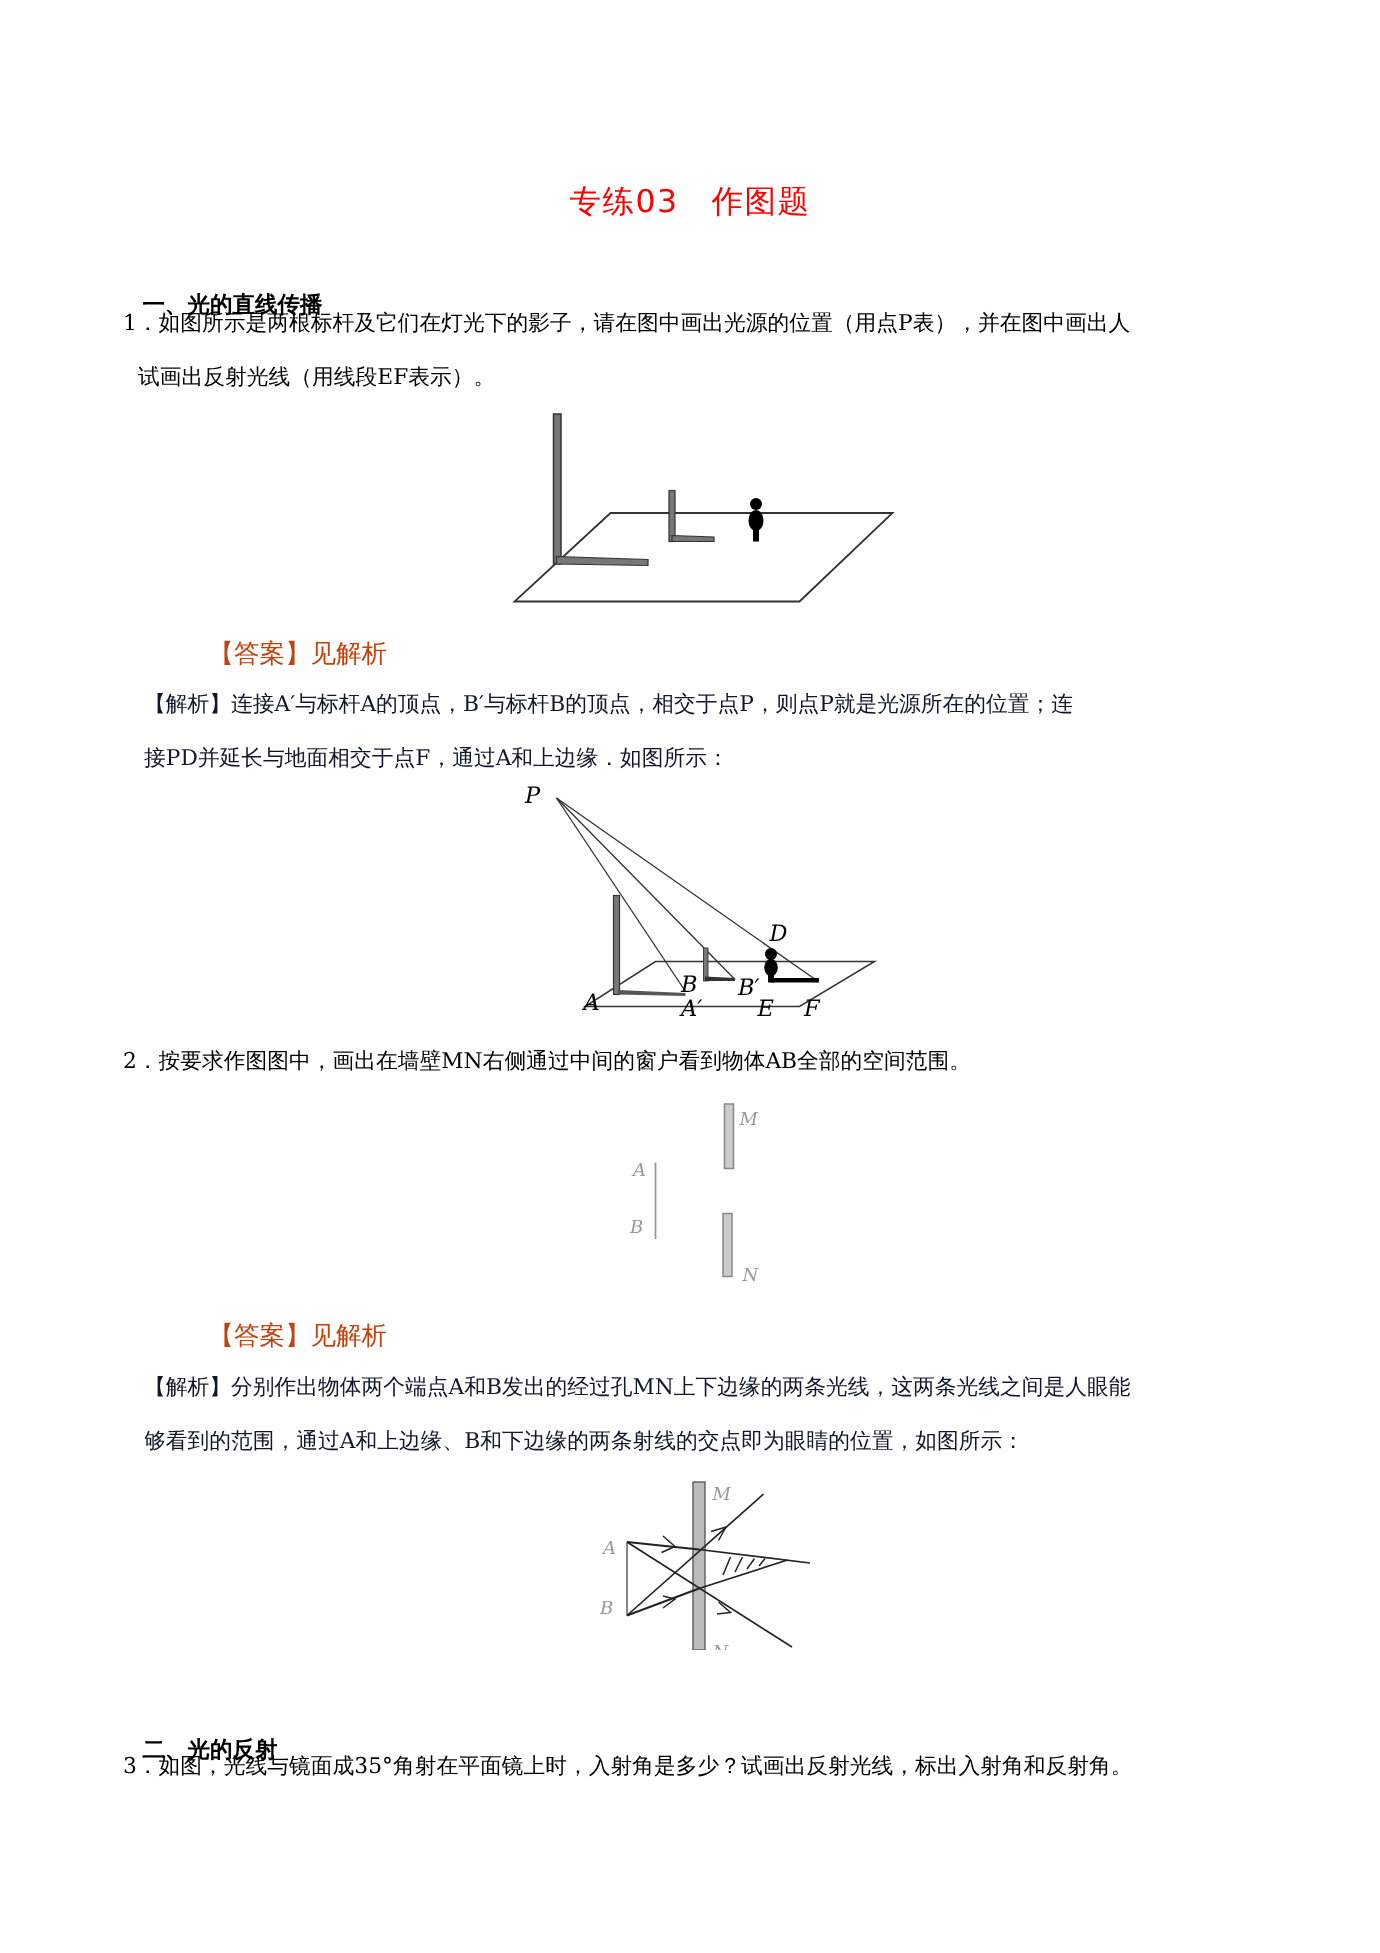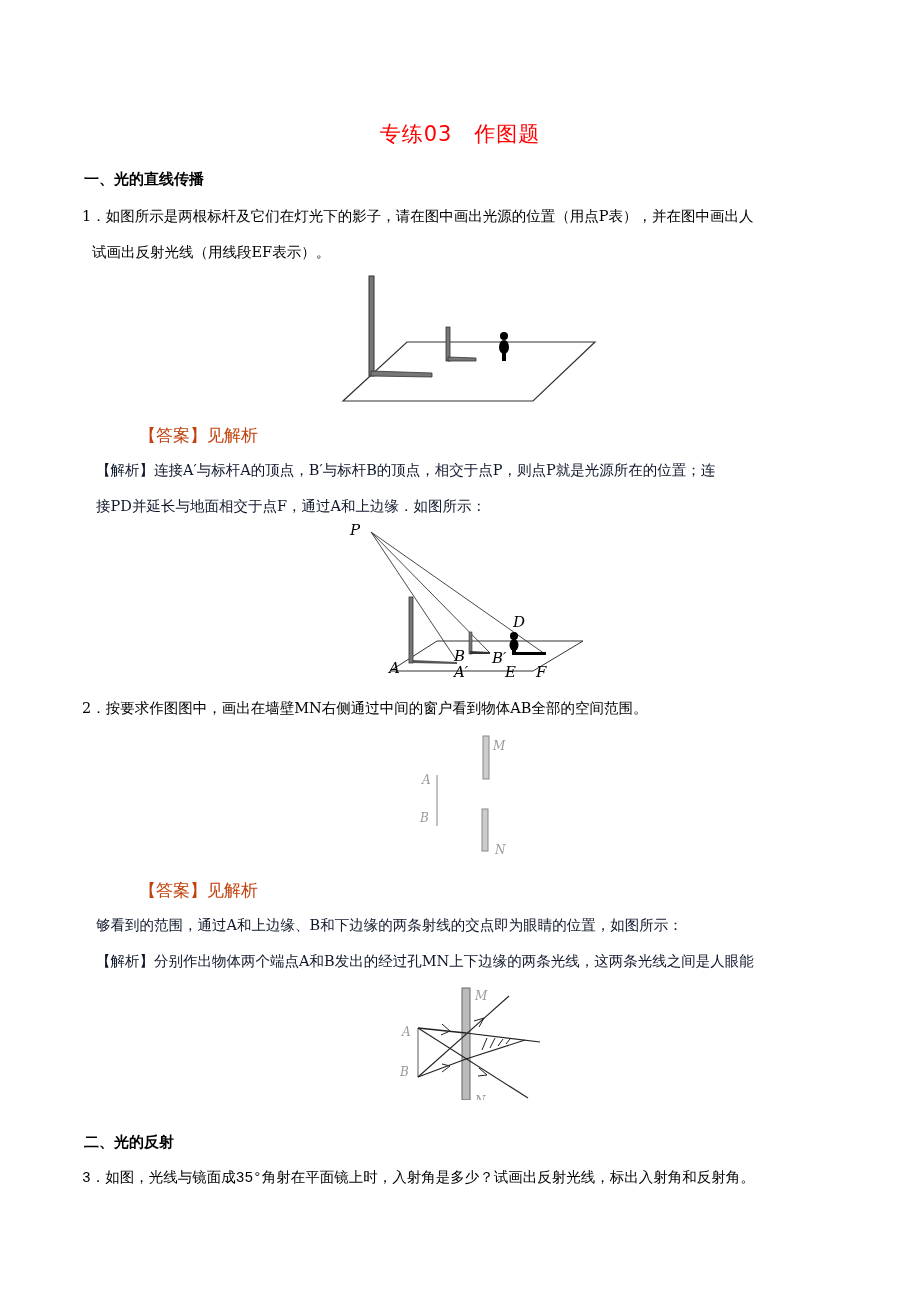--- a/index.html
+++ b/index.html
@@ -3,22 +3,22 @@
 <meta charset="utf-8">
 <style>
   html, body { margin: 0; padding: 0; background: #ffffff; }
   body { width: 920px; height: 1302px; position: relative; overflow: hidden;
          font-family: "DejaVu Serif", "Liberation Serif", serif; color: #000; }
   .abs { position: absolute; }
   .title { left: 0; width: 920px; top: 120px; text-align: center; font-size: 21px;
            font-weight: normal; color: #ff0000; letter-spacing: 1px;
            font-family: "DejaVu Sans", "Liberation Sans", sans-serif; }
   .title .gap { display: inline-block; width: 22px; }
-  .section-h { left: 84px; font-size: 15px; font-weight: bold;
-               font-family: "DejaVu Sans", "Liberation Sans", sans-serif; }
+  .section-h { left: 95px; font-size: 15px; font-weight: bold;
+               font-family: "DejaVu Sans", "Liberation Sans", sans-serif; margin-top: 24px; }
   .para { left: 82px; width: 760px; font-size: 14.5px; line-height: 36px; }
   .ans { left: 96px; font-size: 17px; color: #c2410c; margin-left: 43px; }
   .expl { left: 96px; width: 752px; font-size: 14.5px; line-height: 36px; color: #0f172a; }
   svg text { font-family: "DejaVu Serif", "Liberation Serif", serif; font-style: italic; }
 </style>
 </head>
 <body>
 
 <div class="abs title">
   <span>专练03</span><span class="gap"></span><span>作图题</span>
@@ -80,22 +80,22 @@
   <rect x="82" y="79" width="6" height="42" fill="#ccc" stroke="#888" stroke-width="1"></rect>
   <line x1="37" y1="45" x2="37" y2="96" stroke="#999" stroke-width="1.2"></line>
   <text x="93" y="20" font-size="12" fill="#999">M</text>
   <text x="95" y="124" font-size="12" fill="#999">N</text>
   <text x="22" y="54" font-size="12" fill="#999">A</text>
   <text x="20" y="92" font-size="12" fill="#999">B</text>
 </svg>
 
 <div class="abs ans" style="top:879px;">【答案】见解析</div>
 <div class="abs expl" style="top:907px;">
+  <div>【解析】分别作出物体两个端点A和B发出的经过孔MN上下边缘的两条光线，这两条光线之间是人眼能</div>
   <div>够看到的范围，通过A和上边缘、B和下边缘的两条射线的交点即为眼睛的位置，如图所示：</div>
-  <div>【解析】分别作出物体两个端点A和B发出的经过孔MN上下边缘的两条光线，这两条光线之间是人眼能</div>
 </div>
 
 <svg class="abs" style="left:360px; top:980px;" width="200" height="120">
   <rect x="102" y="8" width="8" height="112" fill="#bbb" stroke="#666" stroke-width="1"></rect>
   <line x1="58" y1="48" x2="58" y2="97" stroke="#777" stroke-width="1.2"></line>
   <line x1="58" y1="48" x2="106" y2="53" stroke="#222" stroke-width="1.3"></line>
   <line x1="106" y1="53" x2="180" y2="62" stroke="#222" stroke-width="1.1"></line>
   <line x1="58" y1="97" x2="106" y2="79" stroke="#222" stroke-width="1.3"></line>
   <line x1="106" y1="79" x2="165" y2="60" stroke="#222" stroke-width="1.1"></line>
   <line x1="58" y1="48" x2="168" y2="118" stroke="#222" stroke-width="1.1"></line>
@@ -109,15 +109,15 @@
   <line x1="138" y1="66" x2="143" y2="59" stroke="#222" stroke-width="1"></line>
   <line x1="146" y1="64" x2="150" y2="59" stroke="#222" stroke-width="1"></line>
   <text x="115" y="20" font-size="12" fill="#999">M</text>
   <text x="115" y="125" font-size="12" fill="#999">N</text>
   <text x="42" y="56" font-size="12" fill="#999">A</text>
   <text x="40" y="96" font-size="12" fill="#999">B</text>
 </svg>
 
 <div class="abs section-h" style="top:1133px;">二、光的反射</div>
 
-<div class="abs para" style="top:1160px; width:800px;font-family:Liberation Mono, monospace;">
+<div class="abs para" style="top:1160px; width:800px;">
   <span>3．</span><span>如图，光线与镜面成35°角射在平面镜上时，入射角是多少？试画出反射光线，标出入射角和反射角。</span>
 </div>
 
 </body></html>

